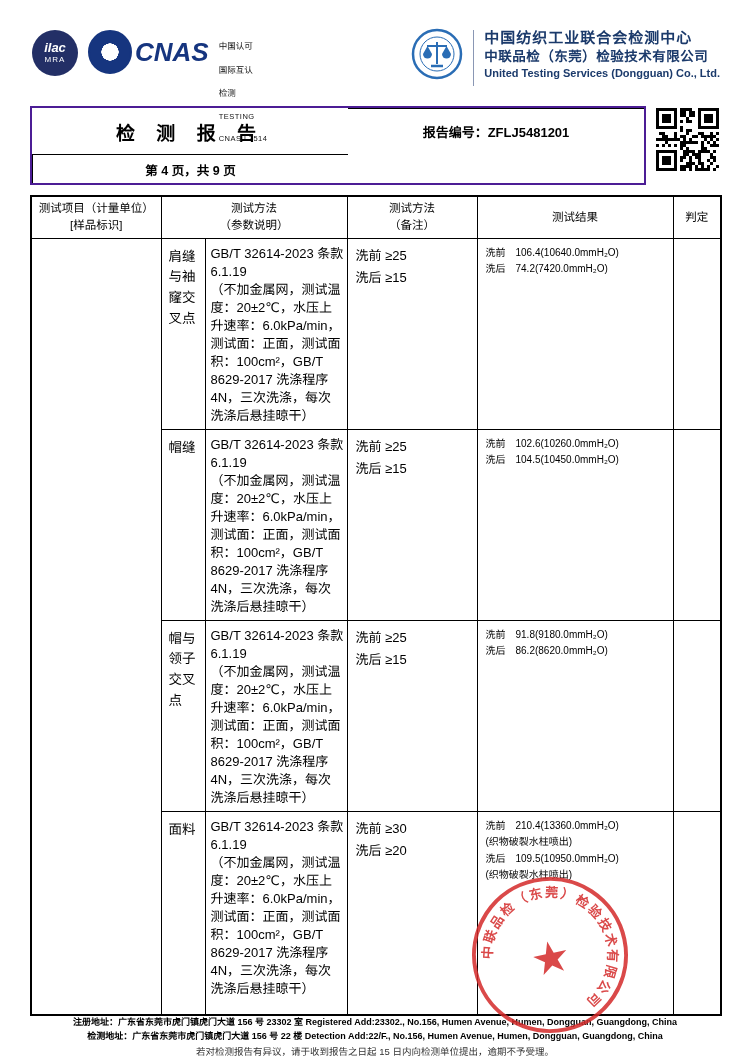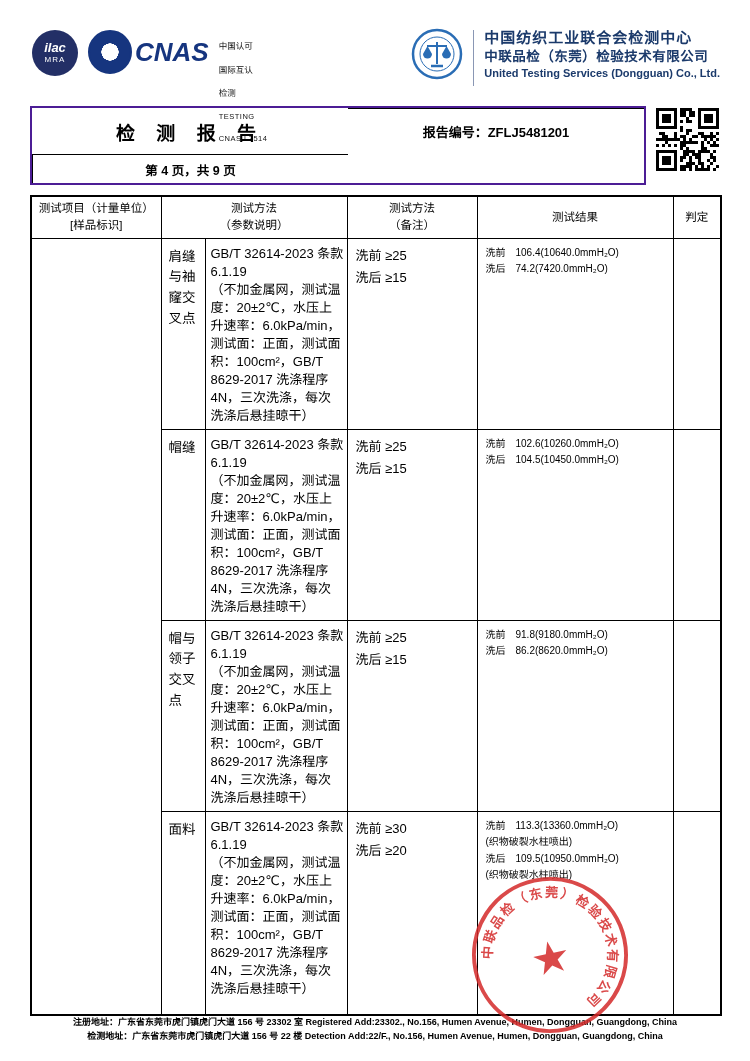--- a/index.html
+++ b/index.html
@@ -312,32 +312,33 @@
         <td class="res-cell">洗前　91.8(9180.0mmH₂O)
 洗后　86.2(8620.0mmH₂O)</td>
         <td class="judg-cell"></td>
       </tr>
       <tr style="height:204px">
         <td class="item-cell">面料</td>
         <td class="method-cell">GB/T 32614-2023 条款 6.1.19
 （不加金属网，测试温度：20±2℃，水压上升速率：6.0kPa/min，测试面：正面，测试面积：100cm²，GB/T 8629-2017 洗涤程序 4N，三次洗涤，每次洗涤后悬挂晾干）</td>
         <td class="req-cell">洗前 ≥30
 洗后 ≥20</td>
-        <td class="res-cell">洗前　113.3(13360.0mmH₂O)
+        <td class="res-cell">洗前　210.4(13360.0mmH₂O)
 (织物破裂水柱喷出)
 洗后　109.5(10950.0mmH₂O)
 (织物破裂水柱喷出)</td>
         <td class="judg-cell"></td>
       </tr>
     </tbody>
   </table>
 
   <div class="footer">
     <div class="f1">注册地址：广东省东莞市虎门镇虎门大道 156 号 23302 室 Registered Add:23302., No.156, Humen Avenue, Humen, Dongguan, Guangdong, China</div>
     <div class="f2">检测地址：广东省东莞市虎门镇虎门大道 156 号 22 楼  Detection Add:22/F., No.156, Humen Avenue, Humen, Dongguan, Guangdong, China</div>
+    <div class="f3">若对检测报告有异议，请于收到报告之日起 15 日内向检测单位提出，逾期不予受理。</div>
   </div>
 
 </div>
 
 <svg class="seal" viewBox="0 0 170 170">
   <defs>
     <path id="sealArc" d="M 85 85 m -58 0 a 58 58 0 1 1 116 0 a 58 58 0 1 1 -116 0"></path>
   </defs>
   <circle cx="85" cy="85" r="76" fill="none" stroke="#d42a2a" stroke-width="4"></circle>
   <text font-size="13" font-weight="bold" fill="#d42a2a" letter-spacing="2">

